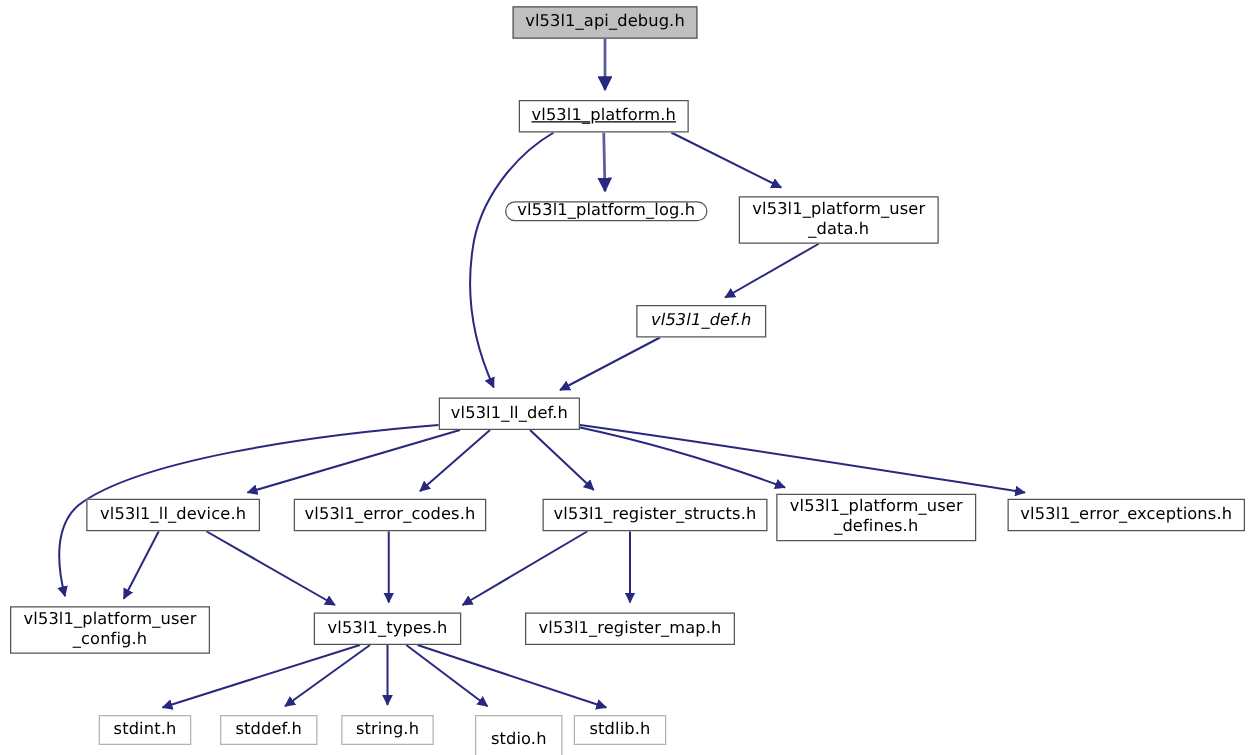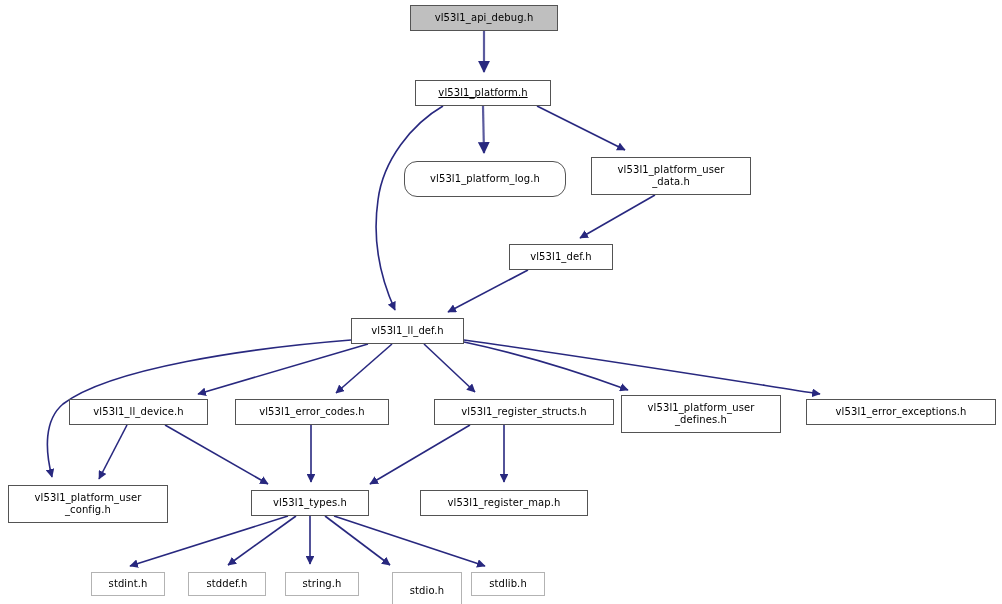--- a/index.html
+++ b/index.html
@@ -25,35 +25,34 @@
     height: 604px;
     pointer-events: none;
   }
   .node {
     position: absolute;
     box-sizing: border-box;
     display: flex;
     align-items: center;
     justify-content: center;
     text-align: center;
-    font-size: 10px;
+    font-size: 13px;
     line-height: 1.22;
     color: #000000;
     background: #ffffff;
     border: 1.4px solid #545454;
     white-space: pre-line;
     letter-spacing: 0.1px;
     padding: 0 4px;
   }
   .node.highlight {
     background: #bfbfbf;
   }
   .node.lib {
     border: 1.4px solid #b3b3b3;
-    margin-left: 12px;
   }
   .node-label {
     display: block;
     width: 100%;
   }
 </style>
 </head>
 <body>
 
 <div id="graph">
@@ -105,24 +104,24 @@
     <path d="M 310,516 L 310,564" stroke="#28287f" stroke-width="1.6" fill="none" marker-end="url(#arrow)"></path>
 
     <path d="M 325,516 L 390,565" stroke="#28287f" stroke-width="1.6" fill="none" marker-end="url(#arrow)"></path>
 
     <path d="M 334,516 L 485,566" stroke="#28287f" stroke-width="1.6" fill="none" marker-end="url(#arrow)"></path>
   </svg>
 
   <div id="nodes-layer">
       <div class="node highlight" style="left: 410px; top: 5px; width: 148px; height: 26px;"><span class="node-label">vl53l1_api_debug.h</span></div>
       <div class="node" style="left: 415px; top: 80px; width: 136px; height: 26px; text-decoration: underline;"><span class="node-label">vl53l1_platform.h</span></div>
-      <div class="node" style="left: 404px; top: 161px; width: 162px; height: 36px; border-radius: 13px;"><span class="node-label">vl53l1_platform_log.h</span></div>
+      <div class="node" style="left: 404px; top: 161px; width: 162px; height: 16px; border-radius: 13px;"><span class="node-label">vl53l1_platform_log.h</span></div>
       <div class="node" style="left: 591px; top: 157px; width: 160px; height: 38px;"><span class="node-label">vl53l1_platform_user
 _data.h</span></div>
-      <div class="node" style="left: 509px; top: 244px; width: 104px; height: 26px;"><span class="node-label">vl53l1_def.h</span></div>
+      <div class="node" style="left: 509px; top: 244px; width: 104px; height: 26px; font-style: italic;"><span class="node-label">vl53l1_def.h</span></div>
       <div class="node" style="left: 351px; top: 318px; width: 113px; height: 26px;"><span class="node-label">vl53l1_ll_def.h</span></div>
       <div class="node" style="left: 69px; top: 399px; width: 139px; height: 26px; justify-content: flex-end;"><span class="node-label">vl53l1_ll_device.h</span></div>
       <div class="node" style="left: 235px; top: 399px; width: 154px; height: 26px;"><span class="node-label">vl53l1_error_codes.h</span></div>
       <div class="node" style="left: 434px; top: 399px; width: 180px; height: 26px;"><span class="node-label">vl53l1_register_structs.h</span></div>
       <div class="node" style="left: 621px; top: 395px; width: 160px; height: 38px;"><span class="node-label">vl53l1_platform_user
 _defines.h</span></div>
       <div class="node" style="left: 806px; top: 399px; width: 190px; height: 26px;"><span class="node-label">vl53l1_error_exceptions.h</span></div>
       <div class="node" style="left: 8px; top: 485px; width: 160px; height: 38px;"><span class="node-label">vl53l1_platform_user
 _config.h</span></div>
       <div class="node" style="left: 251px; top: 490px; width: 118px; height: 26px;"><span class="node-label">vl53l1_types.h</span></div>

